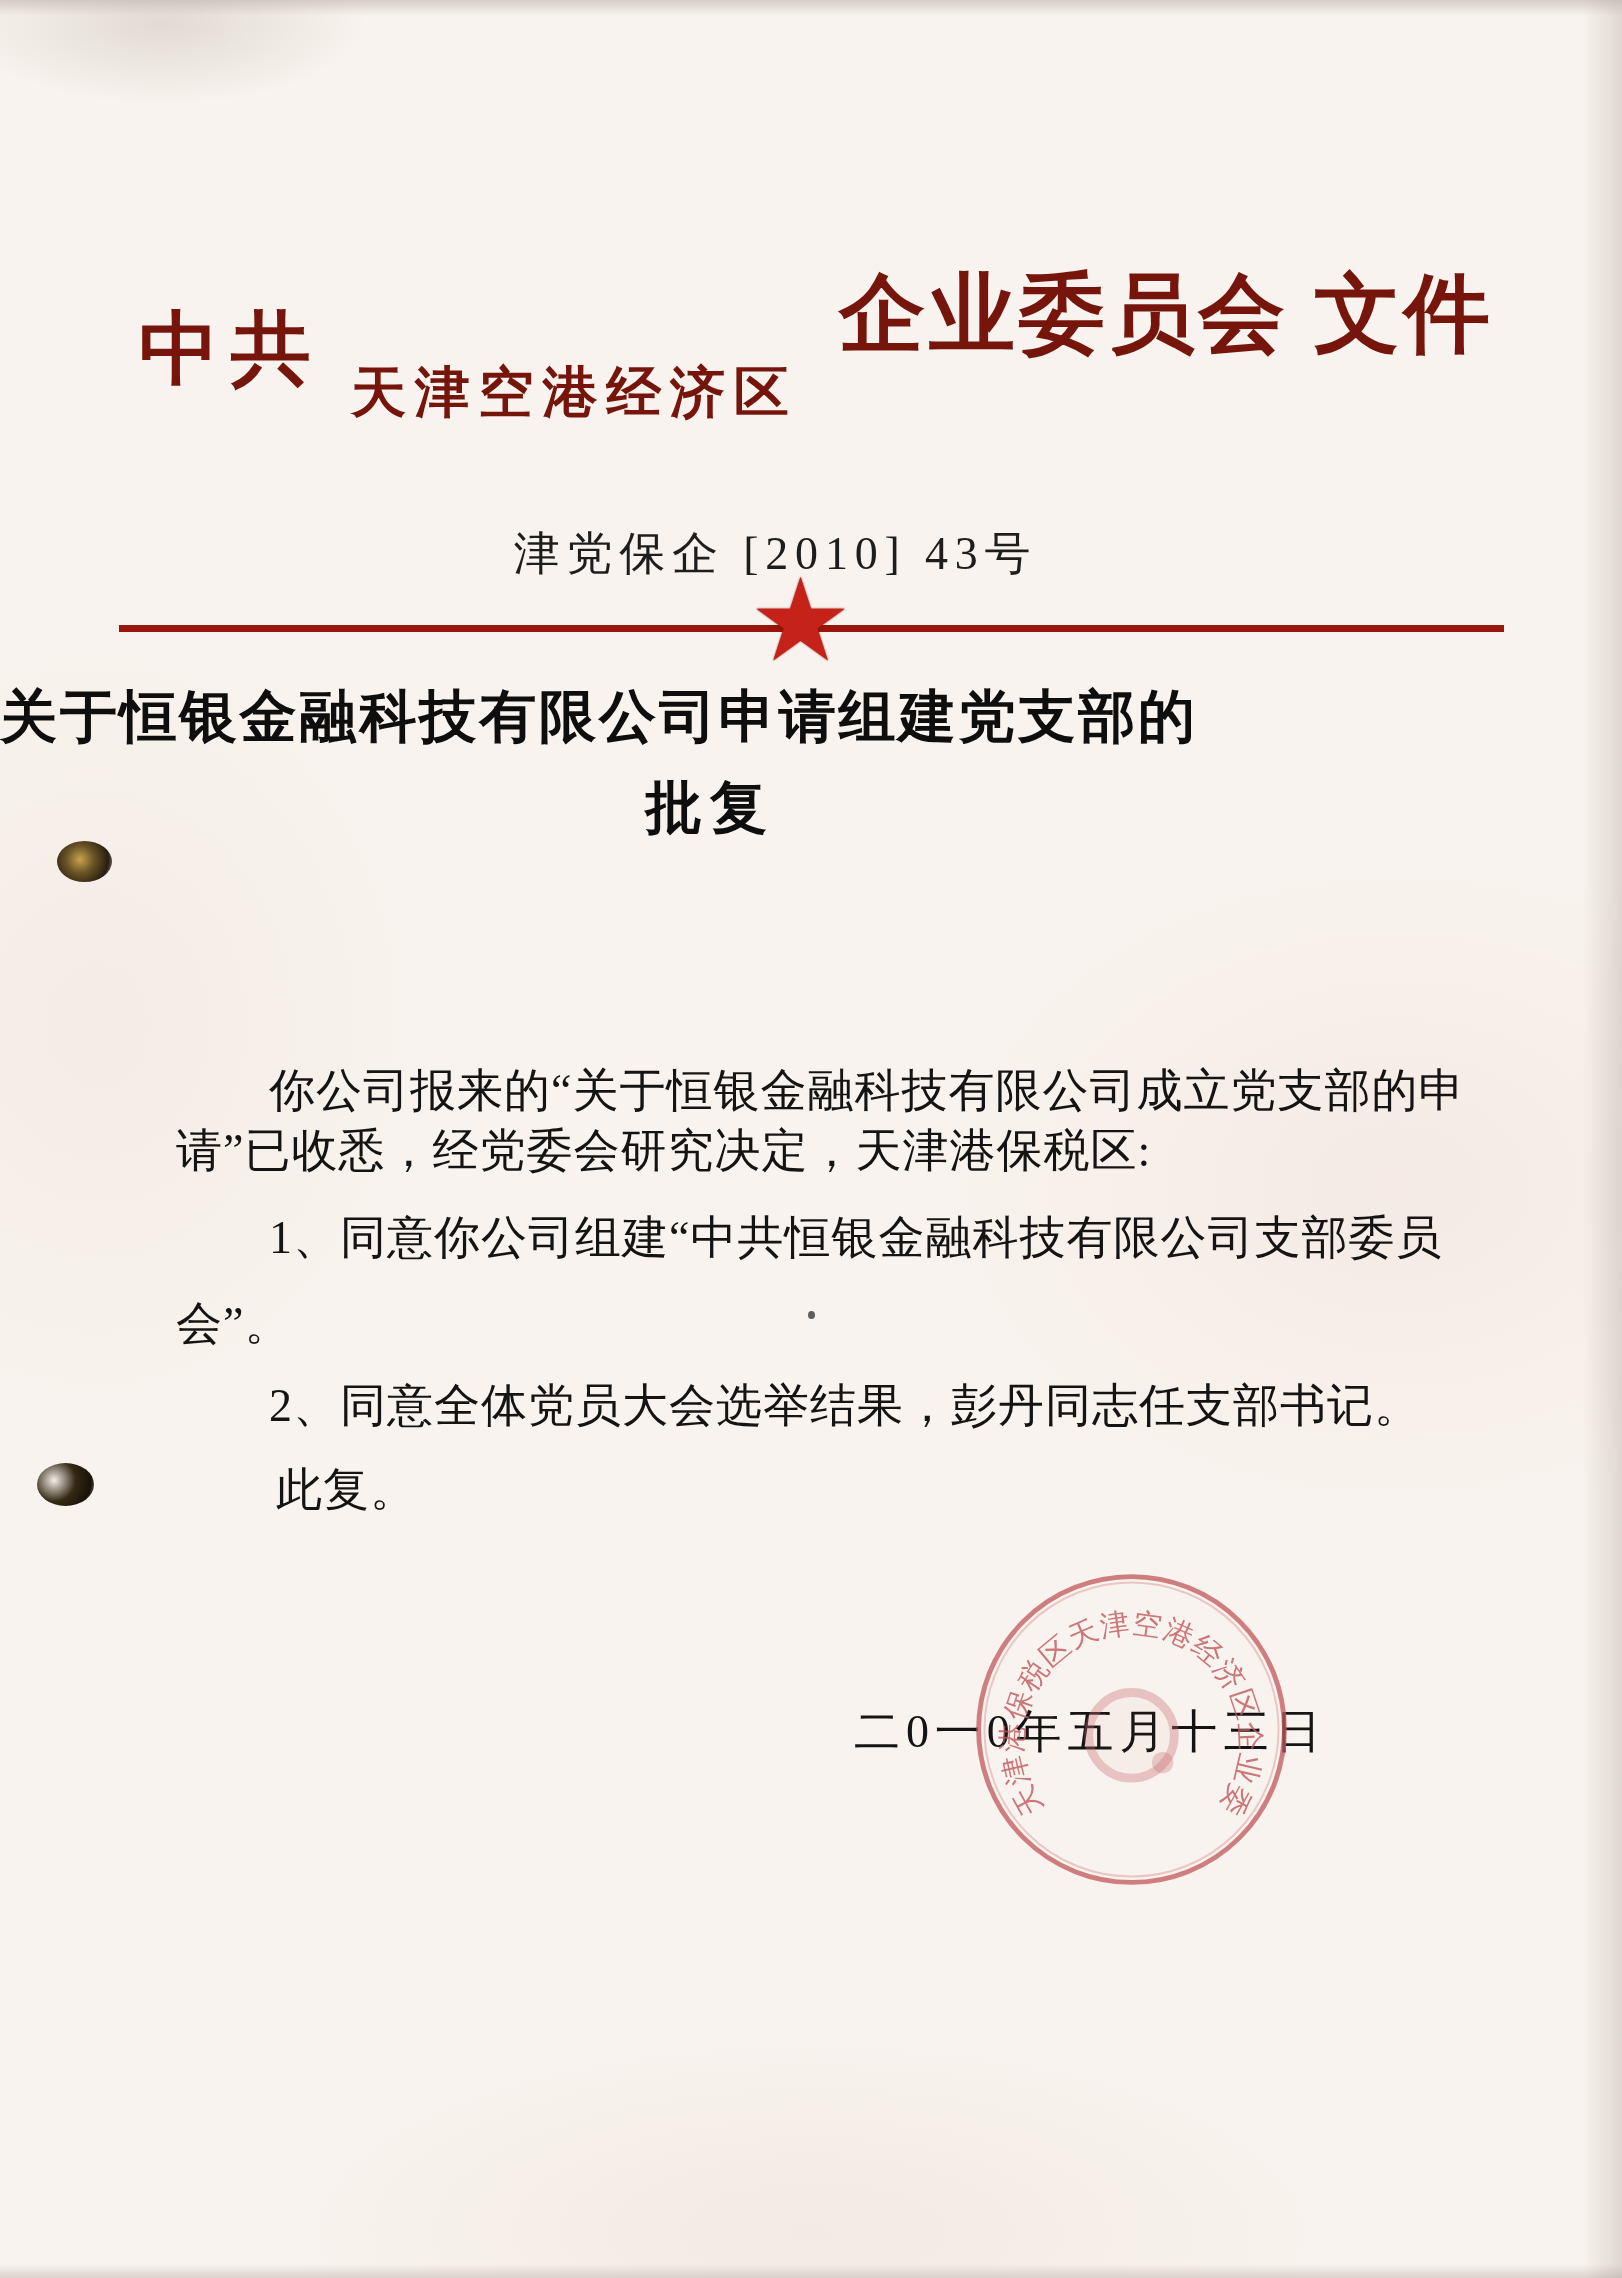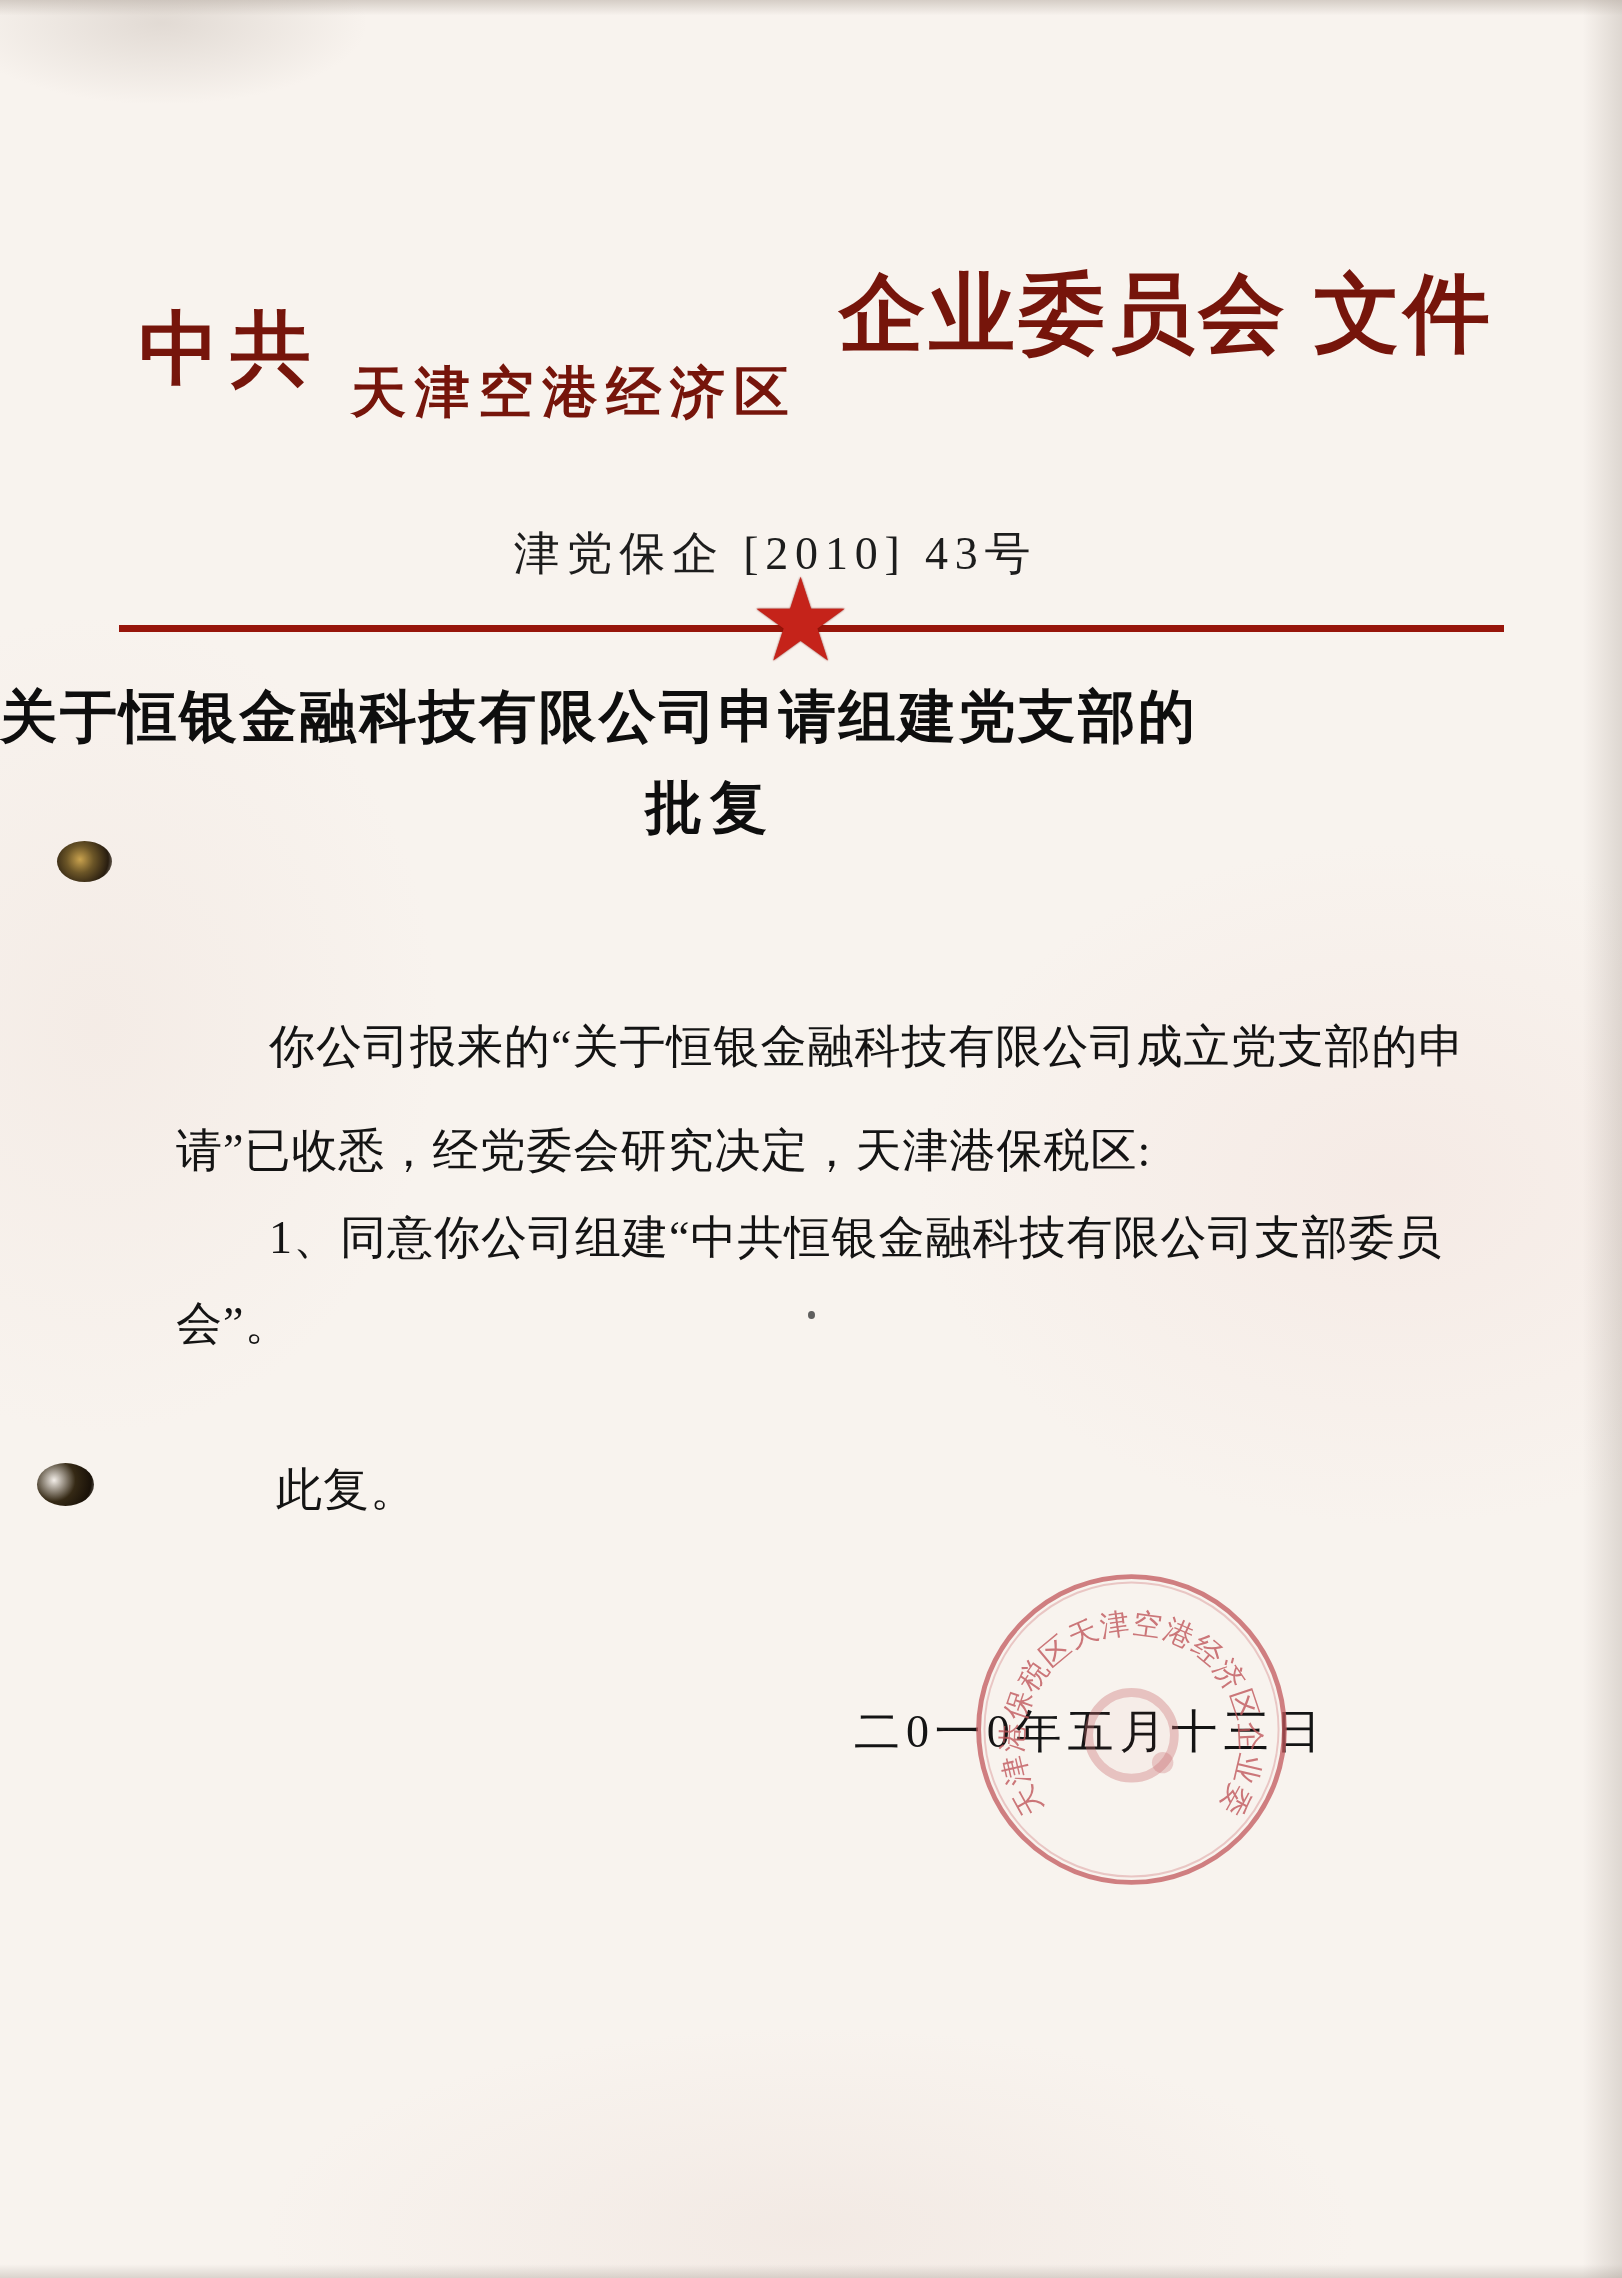--- a/index.html
+++ b/index.html
@@ -35,21 +35,21 @@
 
   .rule{left:119px;top:625px;width:1385px;height:6.8px;background:#97150a;}
   .star{left:749px;top:563px;font-size:115px;line-height:1;color:#c5231a;
         font-family:"DejaVu Sans",sans-serif;text-shadow:0 0 2px #7e0d06;}
 
   .title-1{left:0;top:679px;width:1355px;text-align:left;font-size:57px;letter-spacing:2.9px;color:#0e0e0e;}
   .title-2{left:0;top:770px;width:1420px;text-align:center;font-size:57px;letter-spacing:7.8px;color:#0e0e0e;}
 
   .bodyline{font-size:46px;letter-spacing:1px;color:#141414;}
   .bl0{left:178px;top:948px;}
-  .bl1{left:269px;top:1016px;}
+  .bl1{left:269px;top:1060px;}
   .bl2{left:176px;top:1120px;}
   .bl3{left:269px;top:1207px;}
   .bl4{left:176px;top:1293px;}
   .bl5{left:269px;top:1375px;}
   .bl6{left:276px;top:1459px;}
 
   .dateline{left:854px;top:1701px;font-size:46px;letter-spacing:5.9px;color:#141414;}
 
   .seal{left:964px;top:1562px;width:335px;height:335px;}
   .seal svg{display:block;}
@@ -76,20 +76,21 @@
   <div class="abs rule"></div>
   <div class="abs star">★</div>
 
   <div class="abs hei title-1">关于恒银金融科技有限公司申请组建党支部的</div>
   <div class="abs hei title-2">批复</div>
 
   <div class="abs kai bodyline bl1">你公司报来的“关于恒银金融科技有限公司成立党支部的申</div>
   <div class="abs kai bodyline bl2">请”已收悉，经党委会研究决定，天津港保税区:</div>
   <div class="abs kai bodyline bl3">1、同意你公司组建“中共恒银金融科技有限公司支部委员</div>
   <div class="abs kai bodyline bl4">会”。</div>
+  <div class="abs kai bodyline bl5">2、同意全体党员大会选举结果，彭丹同志任支部书记。</div>
   <div class="abs kai bodyline bl6">此复。</div>
 
   <div class="abs kai dateline">二0一0年五月十三日</div>
 
   <div class="abs seal">
     <svg width="335" height="335" viewBox="0 0 344 344">
       <circle cx="172" cy="172" r="157" fill="none" stroke="#c2575b" stroke-width="5" opacity="0.75"></circle>
       <circle cx="172" cy="172" r="151" fill="none" stroke="#cf7276" stroke-width="2" opacity="0.35"></circle>
       <path id="sealArc" d="M 82 252 A 112 112 0 1 1 262 252" fill="none"></path>
       <text font-size="30" fill="#c0585c" opacity="0.8" letter-spacing="1" font-family="Liberation Serif, DejaVu Serif, serif">

